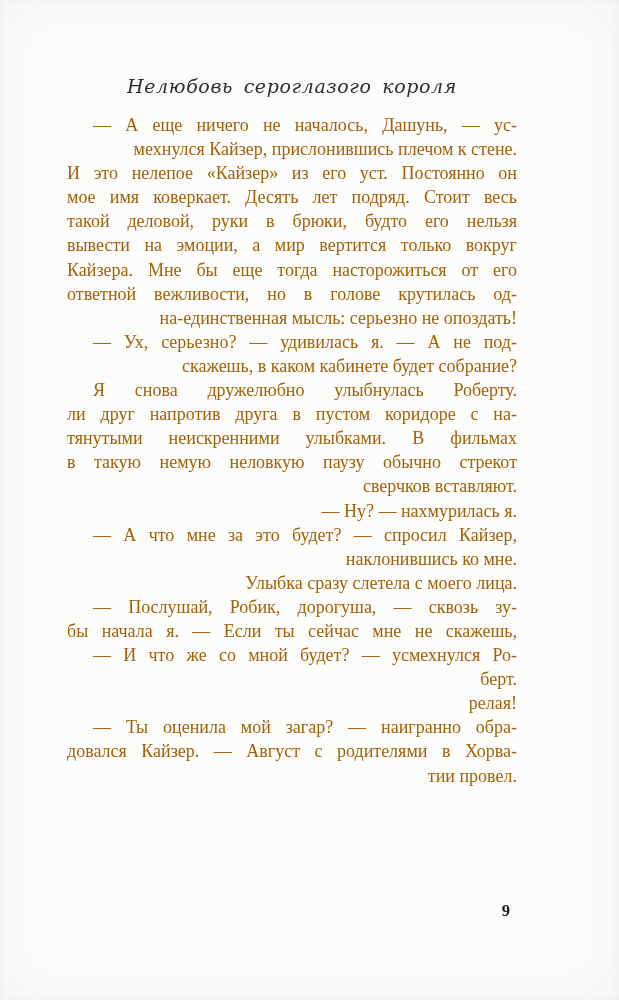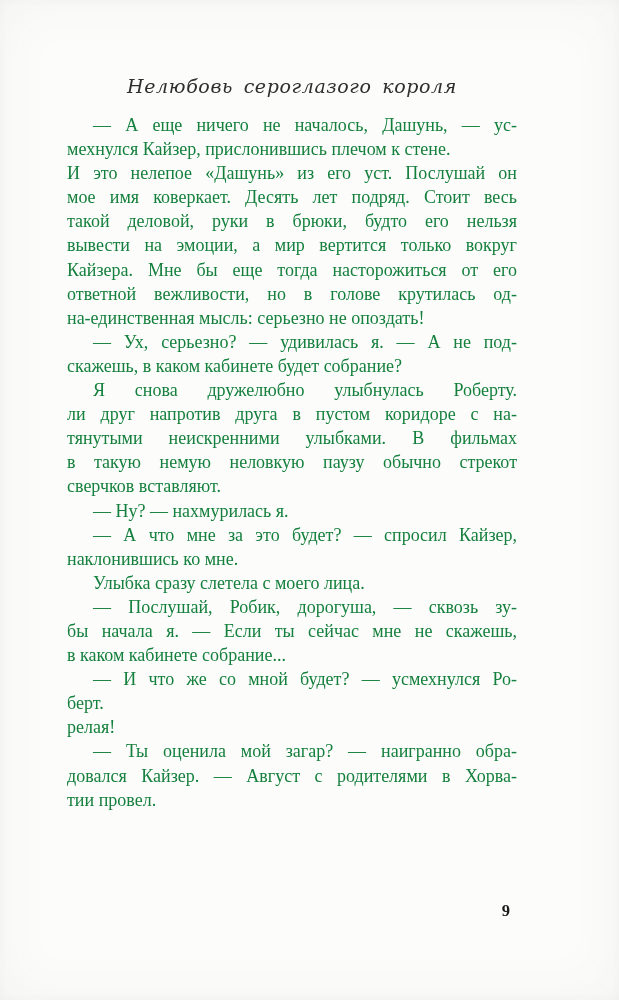--- a/index.html
+++ b/index.html
@@ -31,29 +31,29 @@
     word-spacing: 4px;
     color: #2e2e2e;
   }
   .text-block {
     position: absolute;
     top: 113px;
     left: 67px;
     width: 450px;
     font-size: 18px;
     line-height: 24.1px;
-    color: #15803d;
+    color: #a16207;
   }
   .paragraph {
     margin: 0;
   }
   .line {
     height: 24.1px;
     overflow: hidden;
-    text-align: left;
+    text-align: right;
   }
   .line.just {
     text-align: justify;
     text-align-last: justify;
     text-justify: inter-word;
   }
   .line.first {
     text-indent: 26px;
   }
   .page-number {
@@ -74,21 +74,21 @@
 
 <div class="book-page" style="background: rgb(252, 252, 251); color: rgb(33, 33, 33);">
   <div class="running-header" style="color: rgb(46, 46, 46);">Нелюбовь сероглазого короля</div>
 
   <div class="text-block">
       <div class="paragraph">
         <div class="line first just">— А еще ничего не началось, Дашунь, — ус-</div>
         <div class="line">мехнулся Кайзер, прислонившись плечом к стене.</div>
       </div>
       <div class="paragraph">
-        <div class="line just">И это нелепое «Дашунь» из его уст. Послушай он</div>
+        <div class="line just">И это нелепое «Кайзер» из его уст. Постоянно он</div>
         <div class="line just">мое имя коверкает. Десять лет подряд. Стоит весь</div>
         <div class="line just">такой деловой, руки в брюки, будто его нельзя</div>
         <div class="line just">вывести на эмоции, а мир вертится только вокруг</div>
         <div class="line just">Кайзера. Мне бы еще тогда насторожиться от его</div>
         <div class="line just">ответной вежливости, но в голове крутилась од-</div>
         <div class="line">на-единственная мысль: серьезно не опоздать!</div>
       </div>
       <div class="paragraph">
         <div class="line first just">— Ух, серьезно? — удивилась я. — А не под-</div>
         <div class="line">скажешь, в каком кабинете будет собрание?</div>
@@ -106,21 +106,20 @@
       <div class="paragraph">
         <div class="line first just">— А что мне за это будет? — спросил Кайзер,</div>
         <div class="line">наклонившись ко мне.</div>
       </div>
       <div class="paragraph">
         <div class="line first">Улыбка сразу слетела с моего лица.</div>
       </div>
       <div class="paragraph">
         <div class="line first just">— Послушай, Робик, дорогуша, — сквозь зу-</div>
         <div class="line just">бы начала я. — Если ты сейчас мне не скажешь,</div>
-        <div class="line">в каком кабинете собрание...</div>
       </div>
       <div class="paragraph">
         <div class="line first just">— И что же со мной будет? — усмехнулся Ро-</div>
         <div class="line">берт.</div>
       </div>
       <div class="paragraph">
         <div class="line">релая!</div>
       </div>
       <div class="paragraph">
         <div class="line first just">— Ты оценила мой загар? — наигранно обра-</div>

